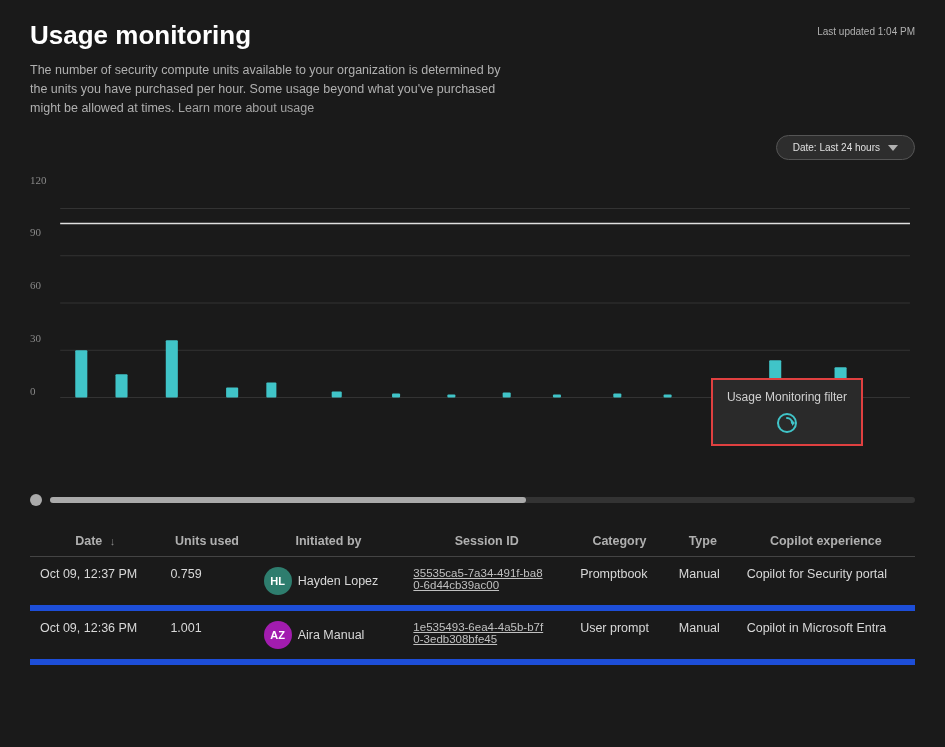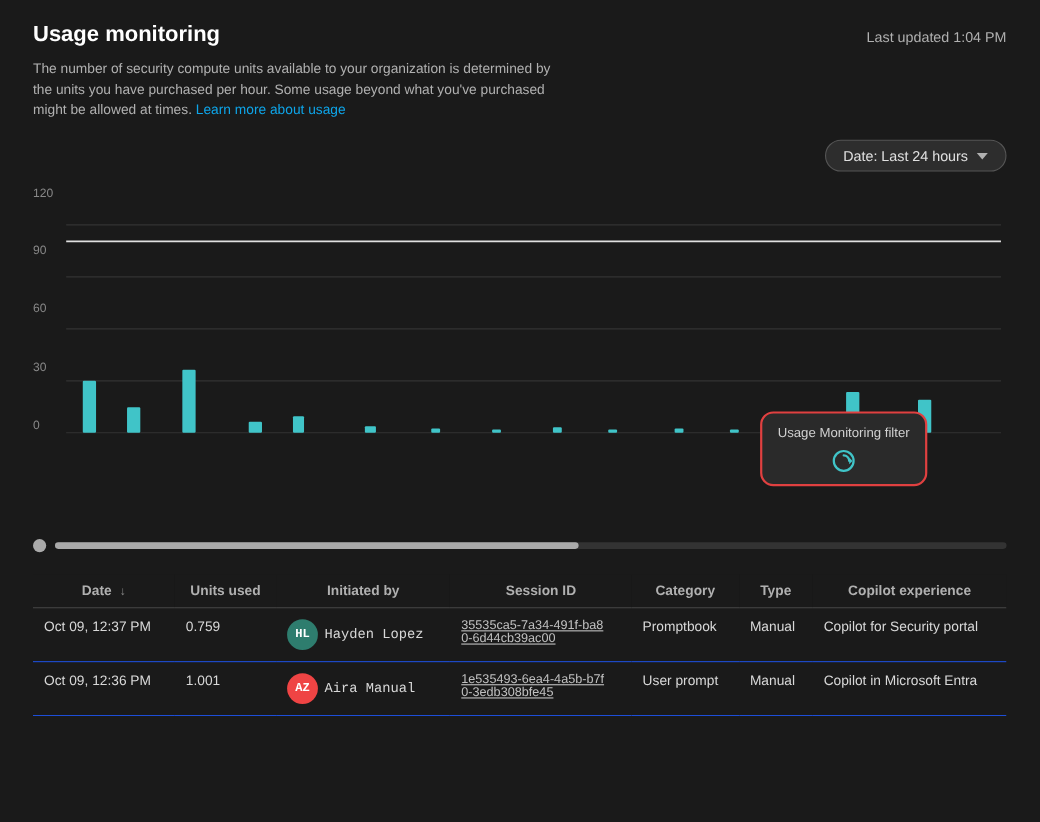--- a/index.html
+++ b/index.html
@@ -15,52 +15,52 @@
     .page {
       padding: 20px 30px;
     }
     .header {
       display: flex;
       justify-content: space-between;
       align-items: flex-start;
       margin-bottom: 10px;
     }
     .page-title {
-      font-size: 20px;
+      font-size: 26px;
       font-weight: 700;
       color: #ffffff;
     }
     .last-updated {
-      font-size: 13px;
+      font-size: 10px;
       color: #b0b0b0;
       margin-top: 6px;
     }
     .description {
       font-size: 12.5px;
       color: #b0b0b0;
       max-width: 490px;
       line-height: 1.5;
       margin-bottom: 18px;
     }
     .learn-more {
-      color: #0ea5e9;
+      color: #a3a3a3;
       text-decoration: none;
     }
     .date-filter-row {
       display: flex;
       justify-content: flex-end;
       margin-bottom: 14px;
     }
     .date-filter-btn {
       background: #2d2d2d;
       border: 1px solid #555;
       border-radius: 20px;
       color: #e0e0e0;
       padding: 6px 16px;
-      font-size: 13px;
+      font-size: 10px;
       cursor: pointer;
       display: flex;
       align-items: center;
       gap: 8px;
     }
     .chevron-down {
       display: inline-block;
       width: 0;
       height: 0;
       border-left: 5px solid transparent;
@@ -77,20 +77,21 @@
     .chart-svg {
       width: 100%;
       height: 280px;
       display: block;
     }
     .chart-grid-label {
       position: absolute;
       left: 0;
       color: #888;
       font-size: 11px;
+      font-family: Liberation Serif, serif;
     }
     .scrollbar-row {
       display: flex;
       align-items: center;
       gap: 8px;
       margin-bottom: 20px;
       position: relative;
     }
     .scroll-handle {
       width: 12px;
@@ -111,25 +112,25 @@
       left: 0;
       top: 0;
       height: 6px;
       width: 55%;
       background: #aaa;
       border-radius: 3px;
     }
     
     .filter-popup {
       position: absolute;
-      right: 72px;
+      right: 52px;
       bottom: 60px;
       background: #2a2a2a;
       border: 2px solid #e04040;
-      border-radius: 12px;
+      border-radius: 0;
       padding: 10px 14px;
       min-width: 140px;
       z-index: 10;
     }
     .filter-popup-title {
       font-size: 12px;
       color: #d0d0d0;
       margin-bottom: 8px;
     }
     .filter-popup-icon {
@@ -156,21 +157,21 @@
       font-weight: 600;
       font-size: 12.5px;
       text-align: center;
       padding: 8px 10px;
       background: #1a1a1a;
     }
     td {
       padding: 10px 10px;
       font-size: 12.5px;
       color: #d8d8d8;
-      border-bottom: 1px solid #1d4ed8;
+      border-bottom: 6px solid #1d4ed8;
       vertical-align: top;
     }
     .sort-icon {
       display: inline-block;
       margin-left: 4px;
       color: #888;
       font-size: 11px;
     }
     .avatar {
       width: 28px;
@@ -179,25 +180,24 @@
       display: inline-flex;
       align-items: center;
       justify-content: center;
       font-size: 11px;
       font-weight: 700;
       color: #fff;
       margin-right: 6px;
       flex-shrink: 0;
     }
     .avatar-hl { background: #2e7d6e; }
-    .avatar-az { background: #ef4444; }
+    .avatar-az { background: #a21caf; }
     .user-cell {
       display: flex;
       align-items: center;
-      font-family: Liberation Mono, monospace;
     }
     .session-id {
       font-size: 11.5px;
       color: #c0c0c0;
       word-break: break-all;
       max-width: 130px;
       text-decoration: underline;
     }
     .chart-area-wrapper {
       position: relative;

